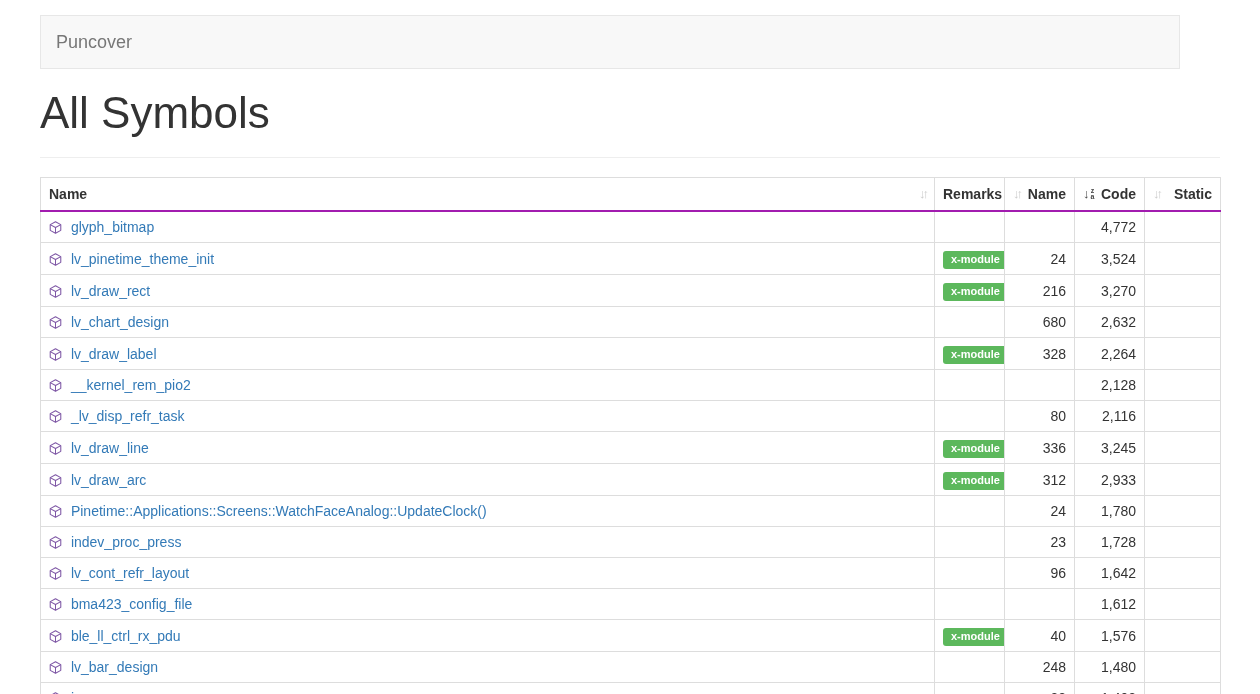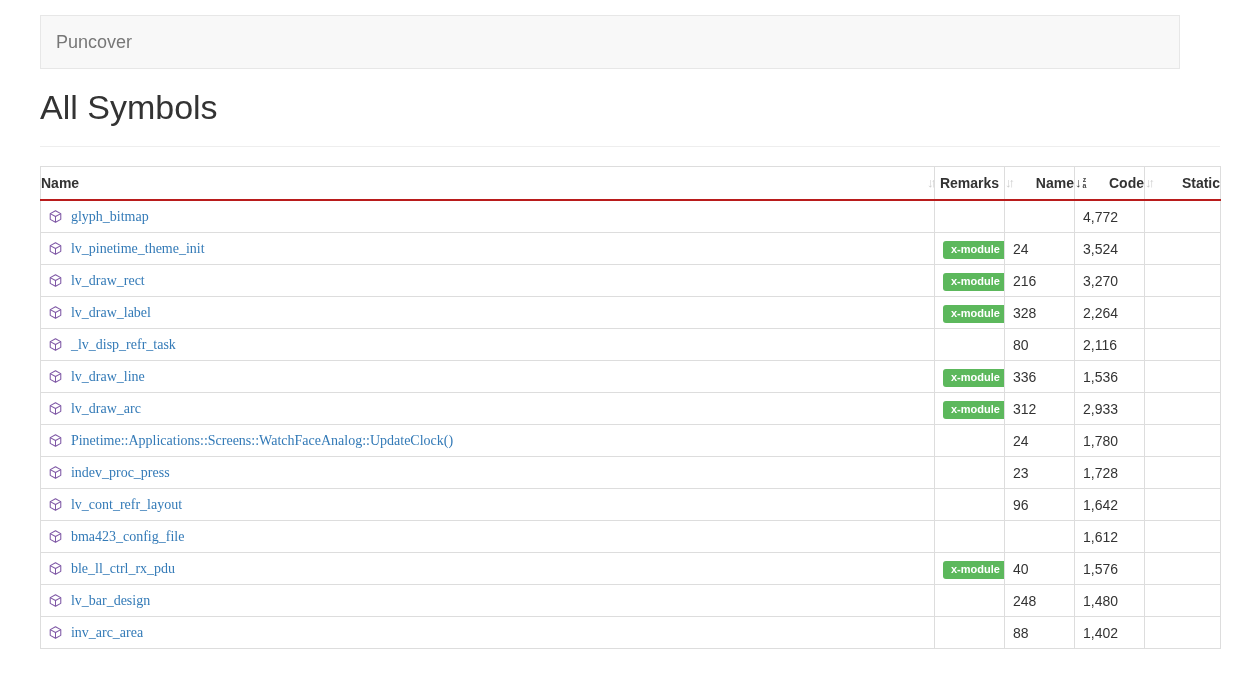--- a/index.html
+++ b/index.html
@@ -25,21 +25,21 @@
     padding: 0 15px;
     line-height: 52px;
     font-size: 18px;
     color: #777777;
     text-decoration: none;
   }
 
   
   h1.page-title {
     margin: 20px 0 0 0;
-    font-size: 34px;
+    font-size: 44px;
     font-weight: 500;
     color: #333333;
     line-height: 1.1;
   }
   hr.divider {
     margin: 20px 0 0 0;
     border: 0;
     border-top: 1px solid #eeeeee;
   }
 
@@ -54,33 +54,33 @@
   }
   th, td {
     border: 1px solid #dddddd;
     padding: 5px 8px;
     line-height: 20px;
     vertical-align: middle;
     overflow: hidden;
     white-space: nowrap;
   }
   thead th {
-    padding: 6px 0;
-    border-bottom: 2px solid #b91c1c;
+    padding: 6px 8px;
+    border-bottom: 2px solid #a21caf;
     font-weight: bold;
     color: #333333;
     cursor: pointer;
   }
   .th-flex {
     display: flex;
     align-items: center;
     justify-content: space-between;
   }
   .th-center { }
-  td.num { text-align: left; color: #333333; margin-top: 36px; }
+  td.num { text-align: right; color: #333333; margin-top: 36px; }
 
   
   .sort-icon {
     font-size: 13px;
     letter-spacing: -3px;
     color: #cccccc;
     font-weight: bold;
     flex: 0 0 auto;
   }
   .sort-active {
@@ -99,21 +99,20 @@
   
   .cube {
     display: inline-block;
     width: 13px; height: 13px;
     margin-right: 5px;
     vertical-align: -2px;
   }
   a.symbol-link {
     color: #337ab7;
     text-decoration: none;
-    font-family: Liberation Serif, serif;
   }
   .remarks-cell { text-align: right; }
   .badge-success {
     display: inline-block;
     background: #5cb85c;
     color: #ffffff;
     font-size: 11px;
     font-weight: bold;
     line-height: 11px;
     padding: 3px 8px 4px 8px;
@@ -229,40 +228,76 @@
       <a href="#" class="symbol-link">lv_draw_rect</a>
     </td>
     <td class="remarks-cell">
       <span class="badge-success">x-module</span>
     </td>
     <td class="num">216</td>
     <td class="num">3,270</td>
     <td class="num"></td>
   </tr>
 
+  <tr>
+    <td class="name-cell">
+      <span class="cube">
+        <svg width="13" height="13" viewBox="0 0 16 16" fill="none" stroke="#7e57a5" stroke-width="1.3" stroke-linejoin="round">
+          <path d="M8 1 L14.5 4.5 L14.5 11.5 L8 15 L1.5 11.5 L1.5 4.5 Z"></path>
+          <path d="M1.5 4.5 L8 8 L14.5 4.5"></path>
+          <path d="M8 8 L8 15"></path>
+        </svg>
+      </span>
+      <a href="#" class="symbol-link">lv_chart_design</a>
+    </td>
+    <td class="remarks-cell">
+      
+    </td>
+    <td class="num">680</td>
+    <td class="num">2,632</td>
+    <td class="num"></td>
+  </tr>
 
   <tr>
     <td class="name-cell">
       <span class="cube">
         <svg width="13" height="13" viewBox="0 0 16 16" fill="none" stroke="#7e57a5" stroke-width="1.3" stroke-linejoin="round">
           <path d="M8 1 L14.5 4.5 L14.5 11.5 L8 15 L1.5 11.5 L1.5 4.5 Z"></path>
           <path d="M1.5 4.5 L8 8 L14.5 4.5"></path>
           <path d="M8 8 L8 15"></path>
         </svg>
       </span>
       <a href="#" class="symbol-link">lv_draw_label</a>
     </td>
     <td class="remarks-cell">
       <span class="badge-success">x-module</span>
     </td>
     <td class="num">328</td>
     <td class="num">2,264</td>
     <td class="num"></td>
   </tr>
 
+  <tr>
+    <td class="name-cell">
+      <span class="cube">
+        <svg width="13" height="13" viewBox="0 0 16 16" fill="none" stroke="#7e57a5" stroke-width="1.3" stroke-linejoin="round">
+          <path d="M8 1 L14.5 4.5 L14.5 11.5 L8 15 L1.5 11.5 L1.5 4.5 Z"></path>
+          <path d="M1.5 4.5 L8 8 L14.5 4.5"></path>
+          <path d="M8 8 L8 15"></path>
+        </svg>
+      </span>
+      <a href="#" class="symbol-link">__kernel_rem_pio2</a>
+    </td>
+    <td class="remarks-cell">
+      
+    </td>
+    <td class="num"></td>
+    <td class="num">2,128</td>
+    <td class="num"></td>
+  </tr>
 
   <tr>
     <td class="name-cell">
       <span class="cube">
         <svg width="13" height="13" viewBox="0 0 16 16" fill="none" stroke="#7e57a5" stroke-width="1.3" stroke-linejoin="round">
           <path d="M8 1 L14.5 4.5 L14.5 11.5 L8 15 L1.5 11.5 L1.5 4.5 Z"></path>
           <path d="M1.5 4.5 L8 8 L14.5 4.5"></path>
           <path d="M8 8 L8 15"></path>
         </svg>
       </span>
@@ -284,21 +319,21 @@
           <path d="M1.5 4.5 L8 8 L14.5 4.5"></path>
           <path d="M8 8 L8 15"></path>
         </svg>
       </span>
       <a href="#" class="symbol-link">lv_draw_line</a>
     </td>
     <td class="remarks-cell">
       <span class="badge-success">x-module</span>
     </td>
     <td class="num">336</td>
-    <td class="num">1,536</td>
+    <td class="num">3,245</td>
     <td class="num"></td>
   </tr>
 
   <tr>
     <td class="name-cell">
       <span class="cube">
         <svg width="13" height="13" viewBox="0 0 16 16" fill="none" stroke="#7e57a5" stroke-width="1.3" stroke-linejoin="round">
           <path d="M8 1 L14.5 4.5 L14.5 11.5 L8 15 L1.5 11.5 L1.5 4.5 Z"></path>
           <path d="M1.5 4.5 L8 8 L14.5 4.5"></path>
           <path d="M8 8 L8 15"></path>

